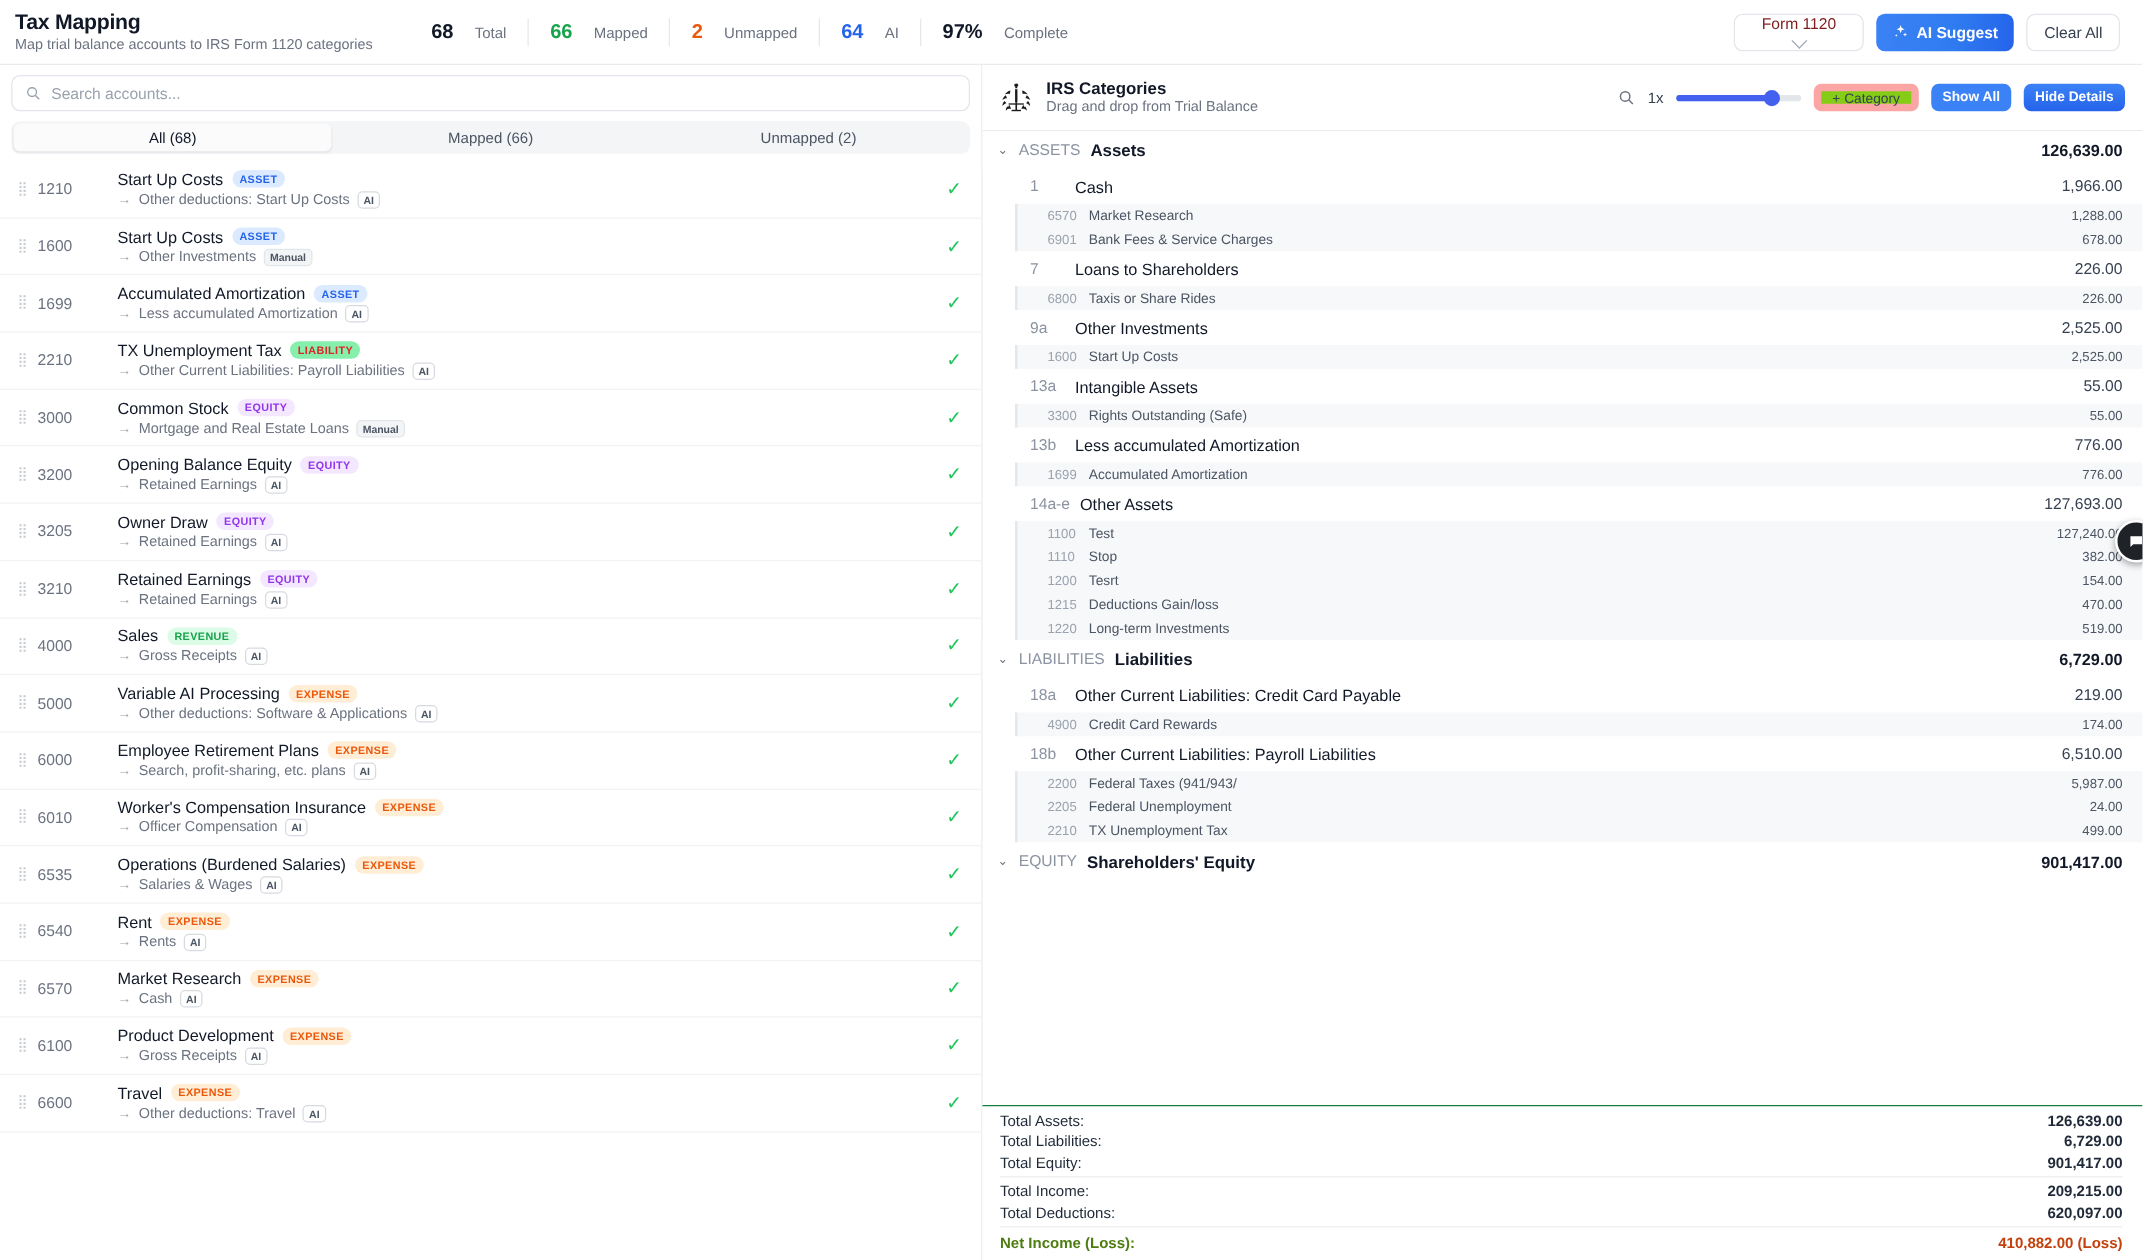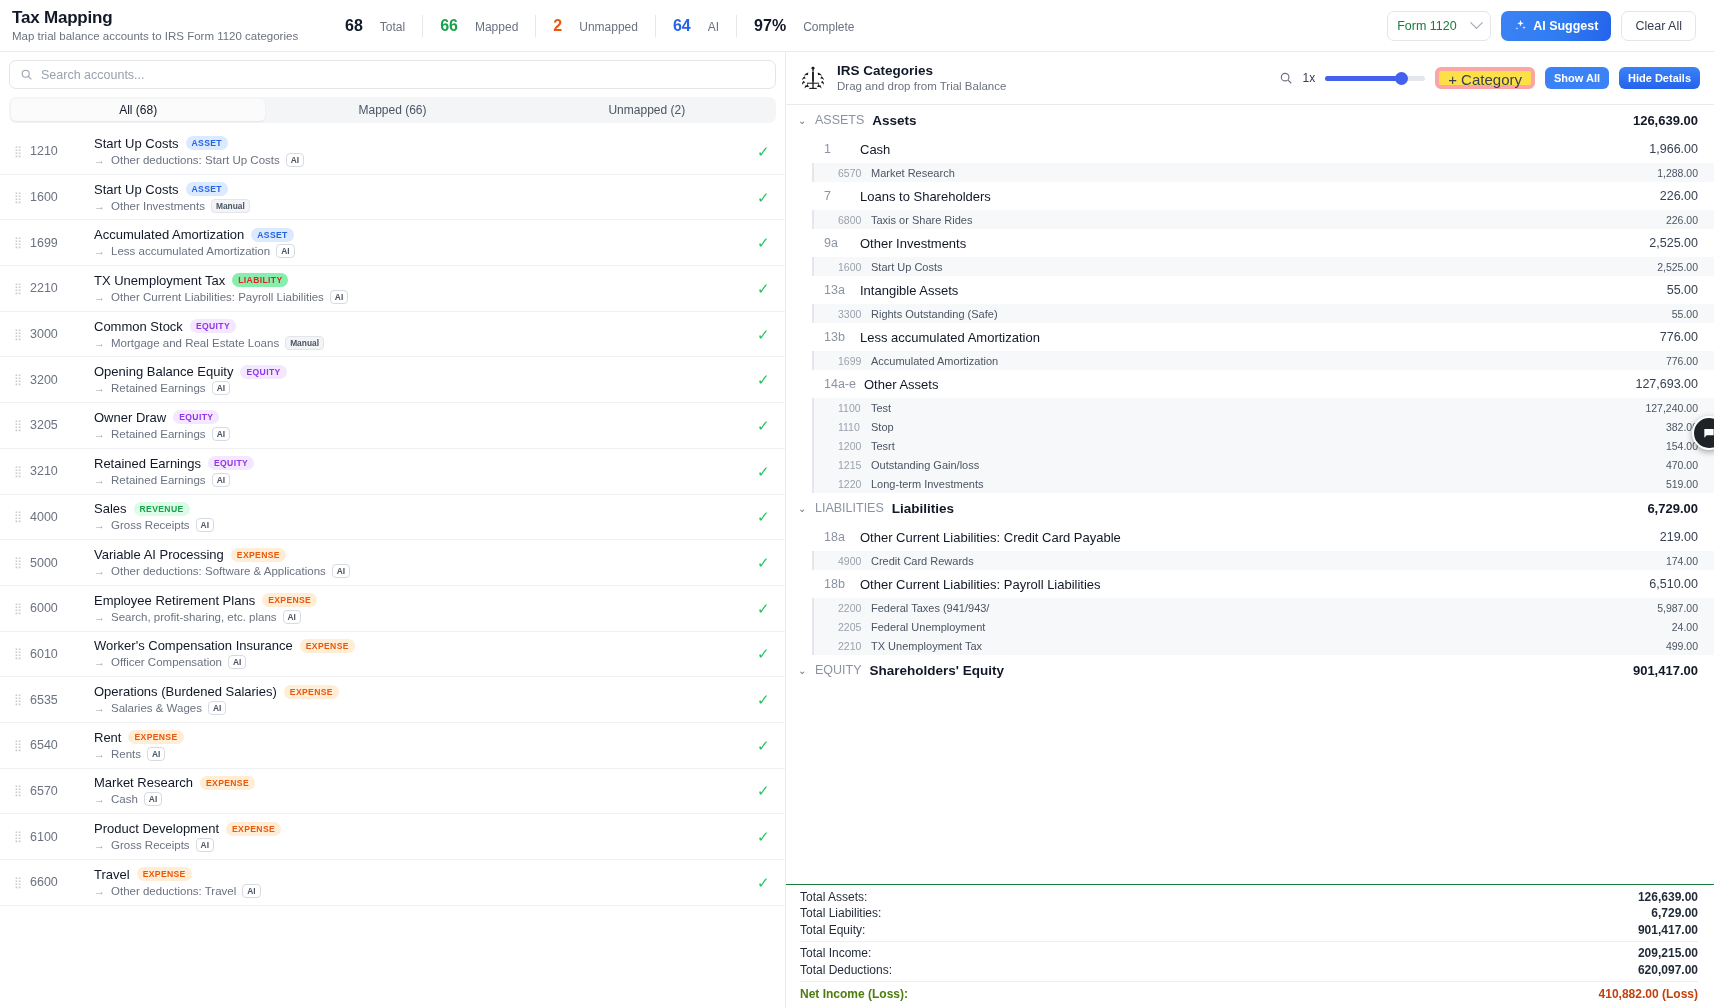--- a/index.html
+++ b/index.html
@@ -29,21 +29,21 @@
   .stat .num { font-size: 16px; font-weight: bold; }
   .stat .lbl { font-size: 12px; color: #6b7280; }
   .sep { width: 1px; height: 22px; background: #e5e7eb; }
 
   .topbar-spacer { flex: 1 1 auto; }
   .top-actions { display: flex; align-items: center; gap: 10px; }
   .form-select {
     display: flex; align-items: center; justify-content: space-between;
     width: 104px; height: 30px; padding: 0 9px;
     border: 1px solid #e2e5ea; border-radius: 7px; background: #fff;
-    font-size: 12.5px; color: #15803d; cursor: pointer;
+    font-size: 12.5px; color: #7f1d1d; cursor: pointer; flex-direction: column;
   }
   .chev { width: 9px; height: 9px; border-right: 1.4px solid #9ca3af; border-bottom: 1.4px solid #9ca3af; transform: rotate(45deg) translate(-2px,-2px); }
   .btn-ai {
     display: flex; align-items: center; gap: 6px; height: 30px; padding: 0 13px;
     border-radius: 7px; border: none; cursor: pointer;
     background: linear-gradient(100deg,#3b82f6 0%,#2f7cf0 55%,#2563eb 100%);
     color: #fff; font-size: 12.5px; font-weight: bold;
     font-family: "Liberation Sans", sans-serif;
   }
   .btn-clear {
@@ -124,22 +124,22 @@
   .irs-title-wrap { margin-left: 9px; }
   .irs-title { font-size: 13.5px; font-weight: bold; color: #111827; line-height: 16px; }
   .irs-sub { font-size: 11.5px; color: #6b7280; line-height: 15px; }
   .irs-tools { margin-left: auto; display: flex; align-items: center; gap: 10px; }
   .zoom-label { font-size: 12px; color: #374151; }
   .slider { width: 100px; height: 14px; display: flex; align-items: center; position: relative; cursor: pointer; }
   .slider .track { width: 100%; height: 5px; border-radius: 3px; background: #e3e6ea; }
   .slider .fill { position: absolute; left: 0; height: 5px; width: 76%; border-radius: 3px; background: #4361ee; }
   .slider .knob { position: absolute; left: 70%; width: 13px; height: 13px; border-radius: 50%; background: #4361ee; }
   .btn-cat {
-    height: 22px; padding: 0 9px; border-radius: 6px; border: 4px solid #fca5a5;
-    background: #fde047; font-size: 15px; color: #374151; cursor: pointer;
+    height: 22px; padding: 0 9px; border-radius: 6px; border: 6px solid #fca5a5;
+    background: #84cc16; font-size: 11px; color: #374151; cursor: pointer;
     font-family: "Liberation Sans", sans-serif;
   }
   .btn-blue {
     height: 22px; padding: 0 9px; border-radius: 6px; border: none;
     background: #3b82f6; color: #fff; font-size: 11px; font-weight: bold; cursor: pointer;
     font-family: "Liberation Sans", sans-serif;
   }
   .btn-blue.darker { background: linear-gradient(180deg,#3b82f6,#2563eb); }
 
   .tree { flex: 1 1 auto; overflow: hidden; }
@@ -587,20 +587,25 @@
             <span class="cat-code">1</span>
             <span class="cat-name">Cash</span>
             <span class="cat-amt">1,966.00</span>
           </div>
           <div class="sub-block">
             <div class="sub-row">
               <span class="sub-code">6570</span>
               <span class="sub-name">Market Research</span>
               <span class="sub-amt">1,288.00</span>
             </div>
+            <div class="sub-row">
+              <span class="sub-code">6901</span>
+              <span class="sub-name">Bank Fees &amp; Service Charges</span>
+              <span class="sub-amt">678.00</span>
+            </div>
           </div>
           <div class="cat-row">
             <span class="cat-code">7</span>
             <span class="cat-name">Loans to Shareholders</span>
             <span class="cat-amt">226.00</span>
           </div>
           <div class="sub-block">
             <div class="sub-row">
               <span class="sub-code">6800</span>
               <span class="sub-name">Taxis or Share Rides</span>
@@ -659,21 +664,21 @@
               <span class="sub-name">Stop</span>
               <span class="sub-amt">382.00</span>
             </div>
             <div class="sub-row">
               <span class="sub-code">1200</span>
               <span class="sub-name">Tesrt</span>
               <span class="sub-amt">154.00</span>
             </div>
             <div class="sub-row">
               <span class="sub-code">1215</span>
-              <span class="sub-name">Outstanding Gain/loss</span>
+              <span class="sub-name">Deductions Gain/loss</span>
               <span class="sub-amt">470.00</span>
             </div>
             <div class="sub-row">
               <span class="sub-code">1220</span>
               <span class="sub-name">Long-term Investments</span>
               <span class="sub-amt">519.00</span>
             </div>
           </div>
           <div class="grp-row">
             <span class="grp-caret">⌄</span>

